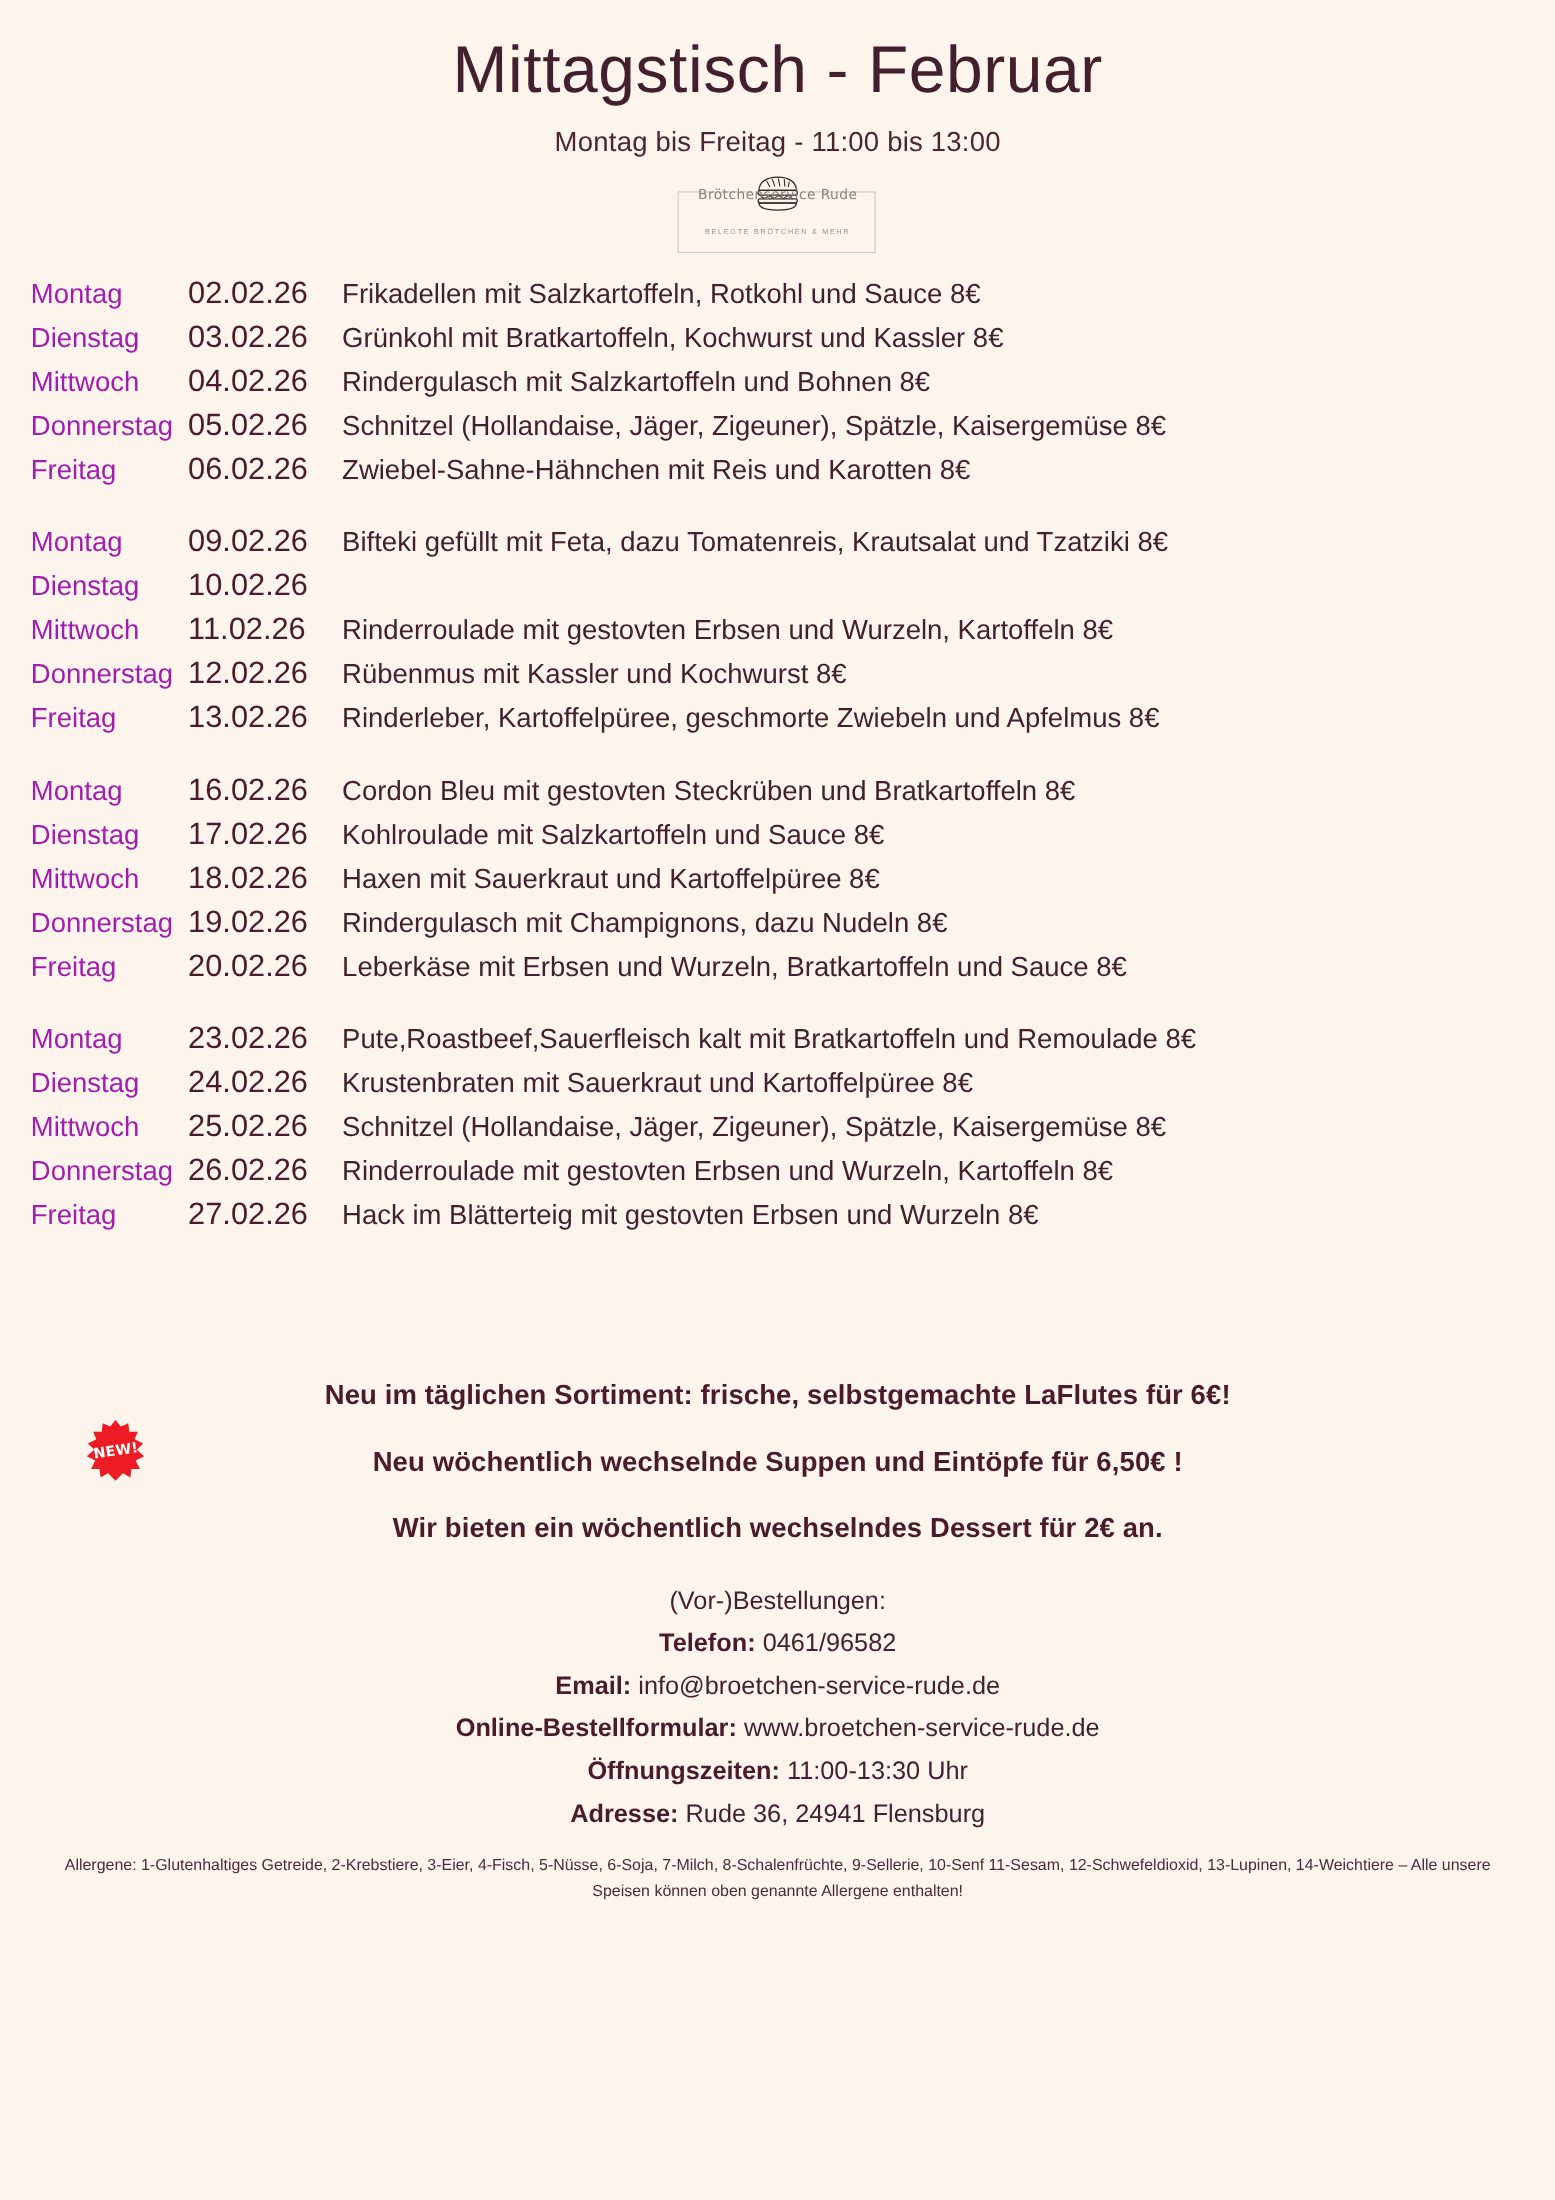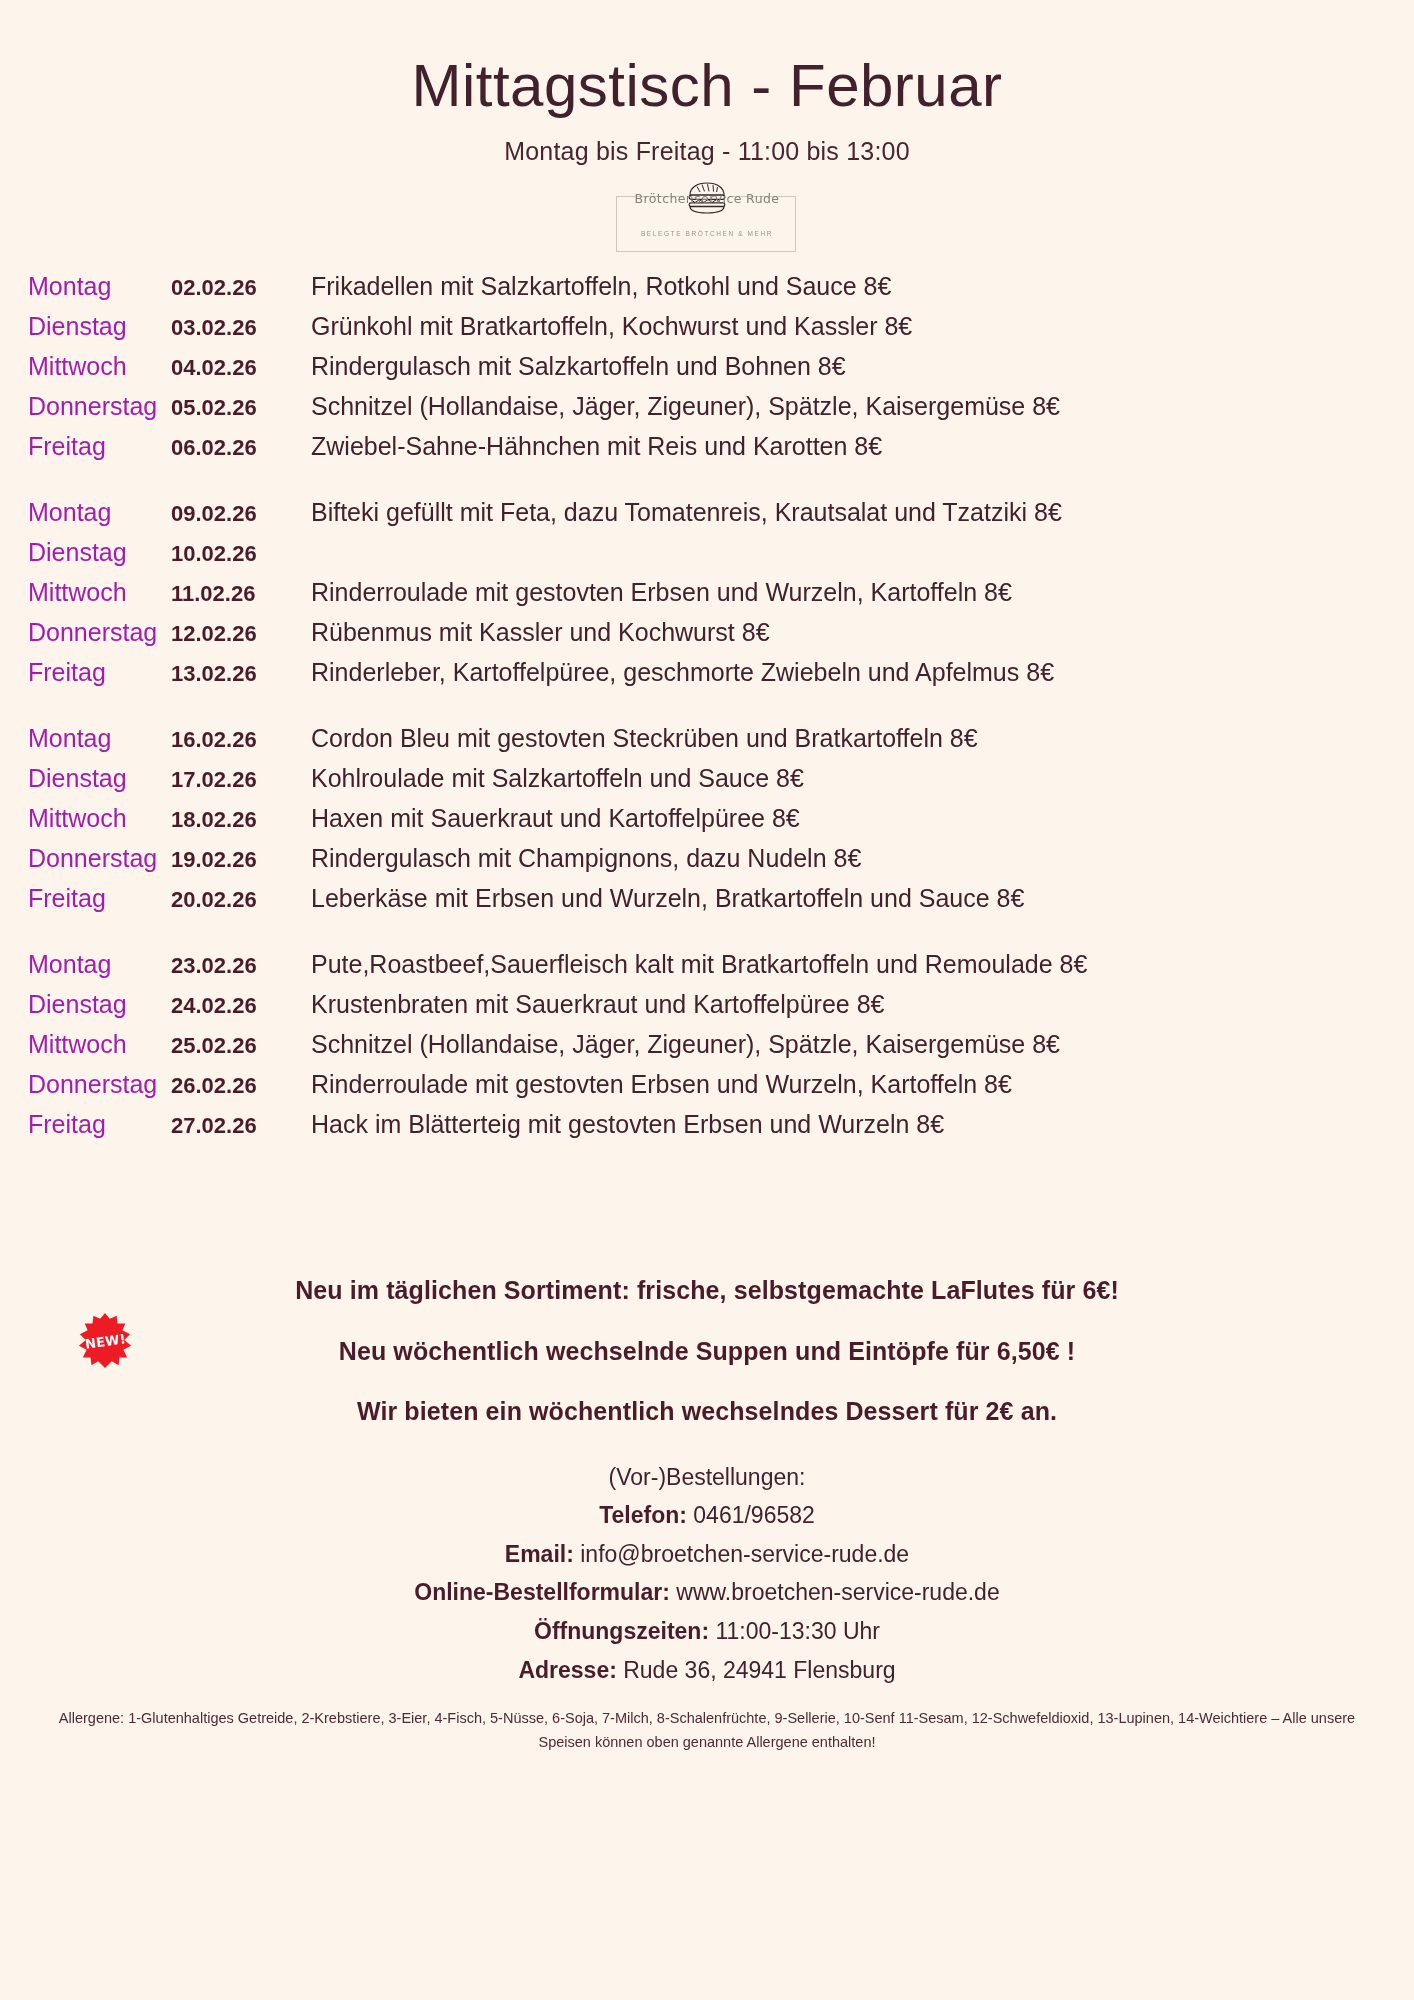--- a/index.html
+++ b/index.html
@@ -21,22 +21,21 @@
     width: 1414px;
     min-height: 2000px;
     box-sizing: border-box;
     padding: 0;
     overflow: hidden;
   }
 
   
   .header {
     text-align: center;
-    padding-top: 4px;
-    margin-top: 44px;
+    padding-top: 26px;
   }
   .title {
     font-size: 60px;
     font-weight: 400;
     letter-spacing: 0.5px;
     color: #43202e;
     margin: 0;
     line-height: 1.25;
   }
   .subtitle {
@@ -118,22 +117,22 @@
     width: 143px;
     flex: 0 0 143px;
     font-size: 25px;
     font-weight: 400;
     color: #a21caf;
     white-space: nowrap;
   }
   .date {
     width: 140px;
     flex: 0 0 140px;
-    font-size: 22px;
-    font-weight: 700;
+    font-size: 28px;
+    font-weight: 400;
     color: #4a1b2a;
     white-space: nowrap;
   }
   .dish {
     flex: 1 1 auto;
     font-size: 25px;
     font-weight: 400;
     color: #43202e;
     white-space: nowrap;
   }

